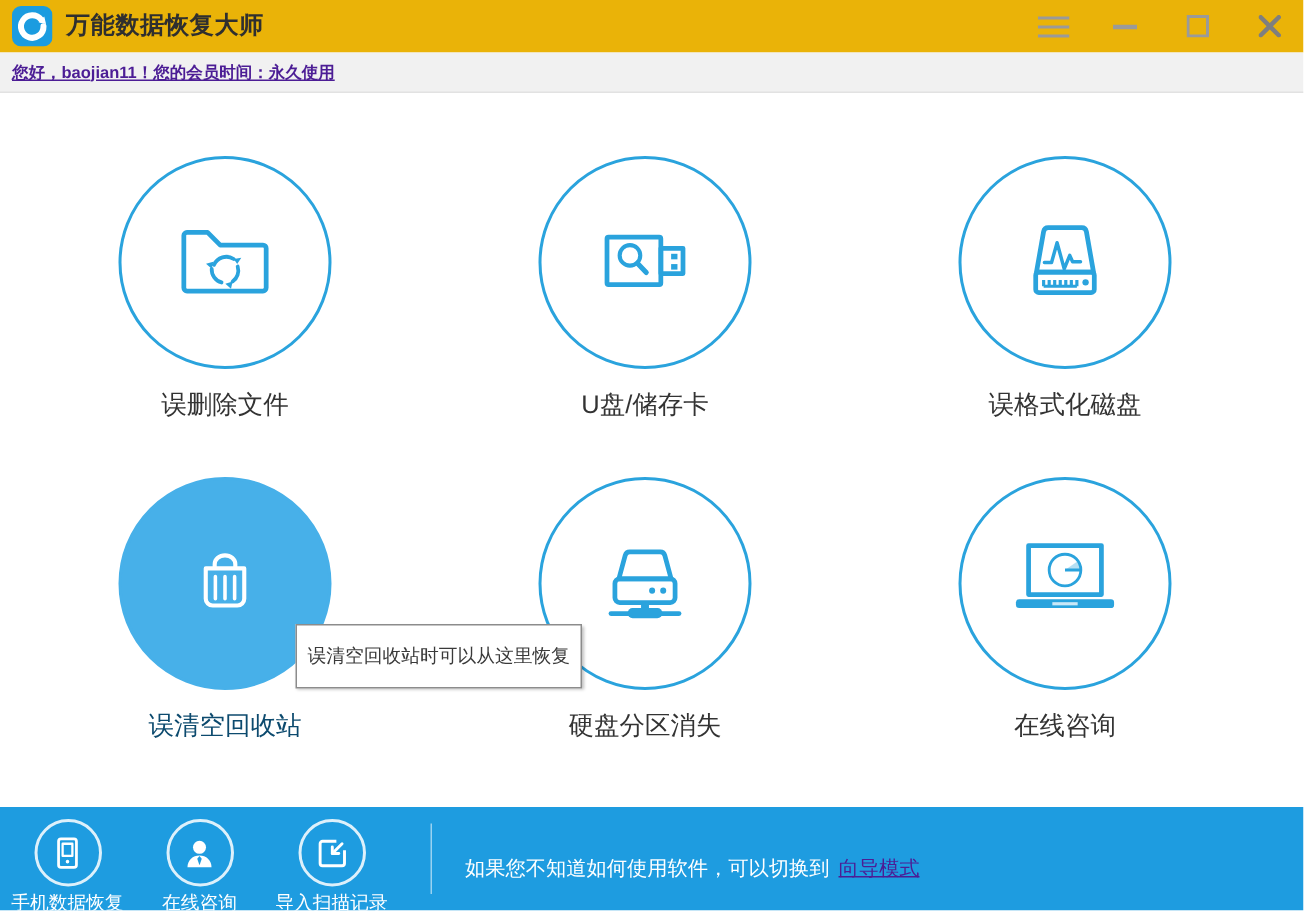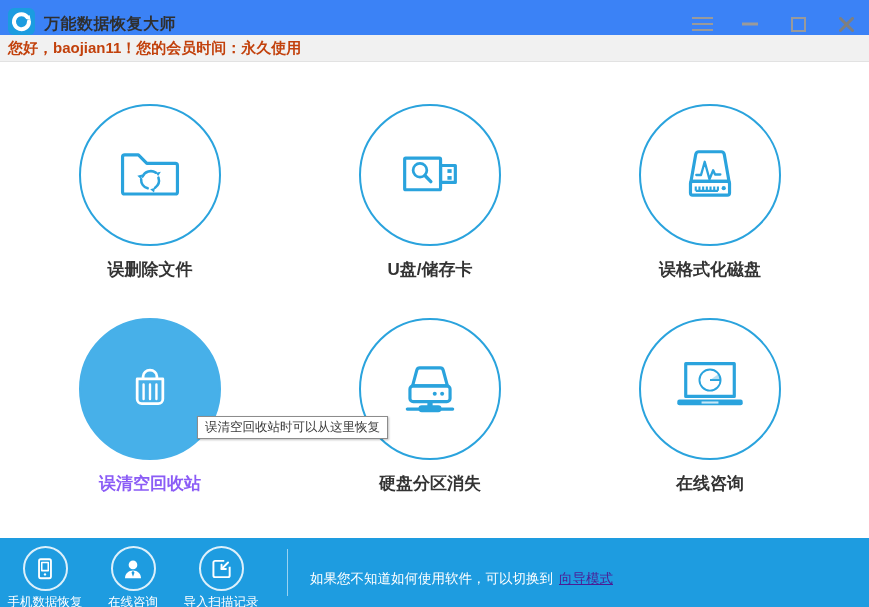--- a/index.html
+++ b/index.html
@@ -1,43 +1,43 @@
 <!DOCTYPE html>
 <html><head>
 <meta charset="utf-8">
 <style>
   * { margin:0; padding:0; box-sizing:border-box; }
   html,body { width:869px; height:607px; overflow:hidden; }
   body { font-family:"Liberation Sans","DejaVu Sans",sans-serif; background:#fff; position:relative; }
 
   
-  .titlebar { height:35px; background:#3b82f6; display:flex; align-items:flex-end; padding:0 12px 0 8px; }
+  .titlebar { height:35px; background:#eab308; display:flex; align-items:center; padding:0 12px 0 8px; }
   .logo { width:27px; height:27px; flex:0 0 auto; }
   .app-title { font-size:16px; font-weight:bold; color:#2f2f2f; margin-left:9px; letter-spacing:.5px; }
   .win-controls { margin-left:auto; display:flex; align-items:center; gap:26px; }
   .win-btn { width:22px; height:22px; display:flex; align-items:center; justify-content:center; cursor:pointer; background:none; border:none; }
 
   
   .subheader { height:27px; background:#f1f1f1; border-bottom:1px solid #e2e2e2; display:flex; align-items:center; padding-left:8px; }
-  .welcome { font-size:15px; font-weight:bold; color:#c2410c; }
+  .welcome { font-size:11px; font-weight:bold; color:#4c1d95;text-decoration:underline; }
 
   
   .main { position:relative; height:476px; background:#fff; }
   .row { display:flex; padding-left:10px; }
   .row1 { padding-top:42px; }
   .row2 { margin-top:37px; }
   .cell { width:280px; display:flex; flex-direction:column; align-items:center; cursor:pointer; }
   .circle { width:142px; height:142px; border-radius:50%; border:2px solid #2aa3dd; color:#2aa3dd;
             display:flex; align-items:center; justify-content:center; background:#fff; }
   .cell.active .circle { background:#47b0e9; border-color:#47b0e9; color:#fff; }
-  .cell-label { margin-top:12px; font-size:17px; font-weight:bold; color:#333; }
-  .cell.active .cell-label { color:#8b5cf6; }
+  .cell-label { margin-top:12px; font-size:17px; font-weight:normal; color:#333; }
+  .cell.active .cell-label { color:#0c4a6e; }
 
   .tooltip { position:absolute; left:197px; top:354px; background:#fff; border:1px solid #8c8c8c;
-             box-shadow:1px 1px 2px rgba(0,0,0,.25); padding:2px 7px; font-size:12.5px; color:#3a3a3a;
+             box-shadow:1px 1px 2px rgba(0,0,0,.25); padding:12px 7px; font-size:12.5px; color:#3a3a3a;
              white-space:nowrap; z-index:5; }
 
   
   .footer { position:absolute; left:0; bottom:0; width:869px; height:69px; background:#1e9ce0; color:#fff; }
   .f-item { position:absolute; top:8px; width:90px; display:flex; flex-direction:column; align-items:center; cursor:pointer; }
   .f-item-1 { left:0; }   .f-item-2 { left:88px; }   .f-item-3 { left:176px; }
   .f-circle { width:45px; height:45px; border-radius:50%; border:2px solid rgba(255,255,255,.85);
               display:flex; align-items:center; justify-content:center; }
   .f-label { margin-top:3px; font-size:12.5px; color:#fff; white-space:nowrap; }
   .f-divider { position:absolute; left:287px; top:11px; width:1px; height:47px; background:rgba(255,255,255,.55); }

